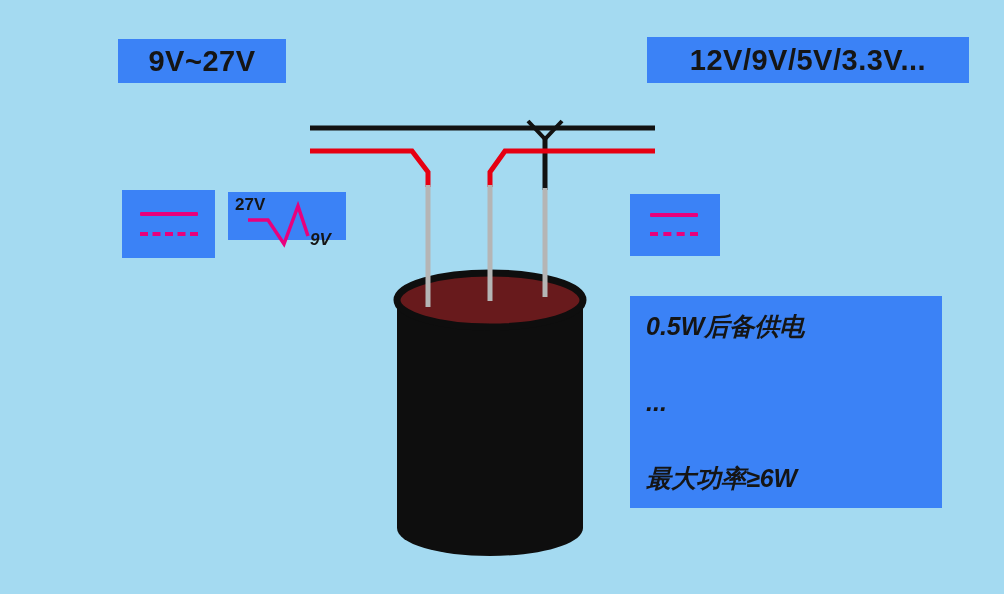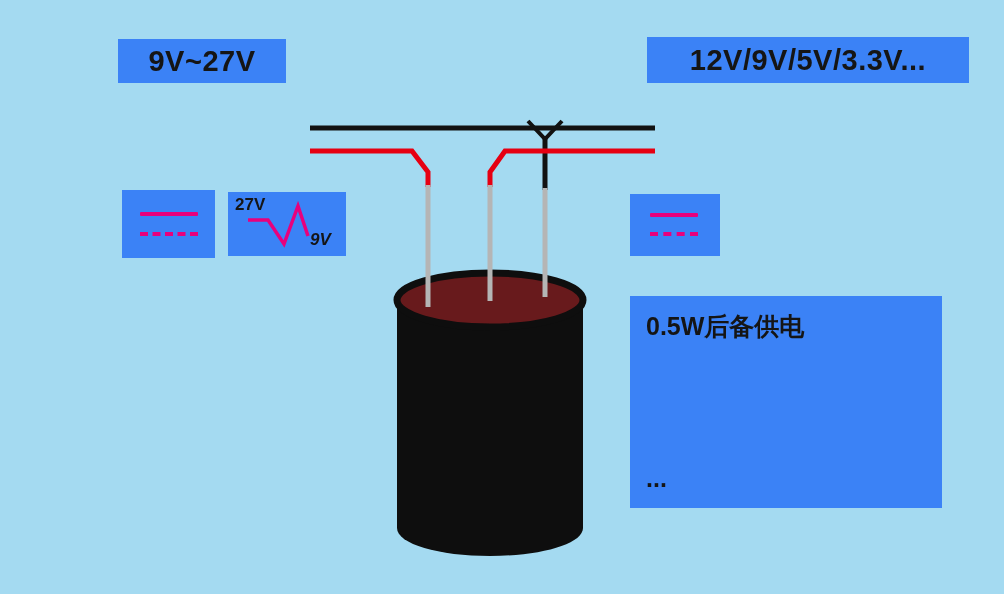--- a/index.html
+++ b/index.html
@@ -32,31 +32,31 @@
     position:absolute;height:4px;background:#e8007d;border-radius:1px;
   }
   .dc-dash{
     position:absolute;height:0;border-top:4px dashed #e8007d;
   }
   #dc-left .dc-solid{left:18px;top:22px;width:58px;}
   #dc-left .dc-dash{left:18px;top:42px;width:58px;}
   #dc-right .dc-solid{left:20px;top:19px;width:48px;}
   #dc-right .dc-dash{left:20px;top:38px;width:48px;}
 
-  #wavebox{left:228px;top:192px;width:118px;height:64px;}
+  #wavebox{left:228px;top:192px;width:118px;height:48px;}
   .wave-label{
     position:absolute;font-size:17px;font-weight:bold;color:#151515;
   }
   #wave-high{left:7px;top:3px;}
   #wave-low{left:82px;top:38px;font-style:italic;}
 
   #specbox{
     left:630px;top:296px;width:312px;height:212px;
     padding:15px 16px;
-    display:flex;flex-direction:column;justify-content:space-between;
+    display:flex;flex-direction:column;justify-content:space-between;font-style:italic;
   }
   .spec-line{
     font-size:25px;font-weight:bold;color:#151515;
     line-height:1.2;white-space:nowrap;
   }
   svg{position:absolute;left:0;top:0;}
 </style>
 </head>
 <body>
 
@@ -100,15 +100,16 @@
   </div>
 
   <div class="panel dcbox" id="dc-right">
     <div class="dc-solid"></div>
     <div class="dc-dash"></div>
   </div>
 
   <div class="panel" id="specbox">
     <div class="spec-line">0.5W后备供电</div>
     <div class="spec-line">...</div>
+    <div class="spec-line">最大功率≥6W</div>
   </div>
 
 </div>
 
 </body></html>

